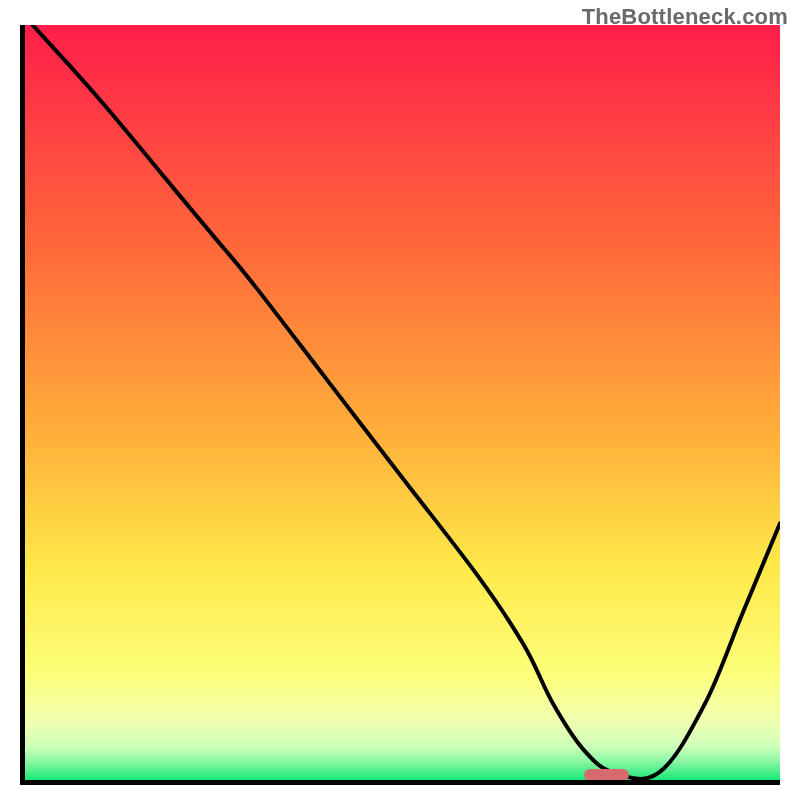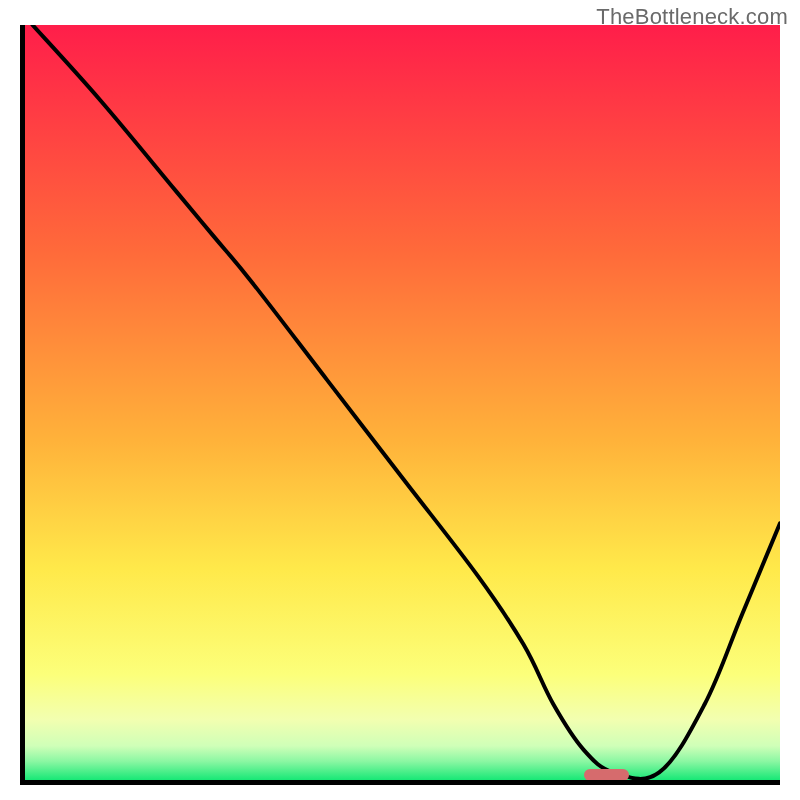--- a/index.html
+++ b/index.html
@@ -8,21 +8,21 @@
     height: 800px;
     background: #fff;
     position: relative;
     font-family: Arial, sans-serif;
   }
   .watermark {
     position: absolute;
     top: 4px;
     right: 12px;
     font-size: 22px;
-    font-weight: normal;
+    font-weight: bold;
     color: #6a6a6a;
     letter-spacing: 0.2px;
     z-index: 50;
   }
   .chart-frame {
     position: absolute;
     left: 20px;
     top: 25px;
     width: 760px;
     height: 760px;

